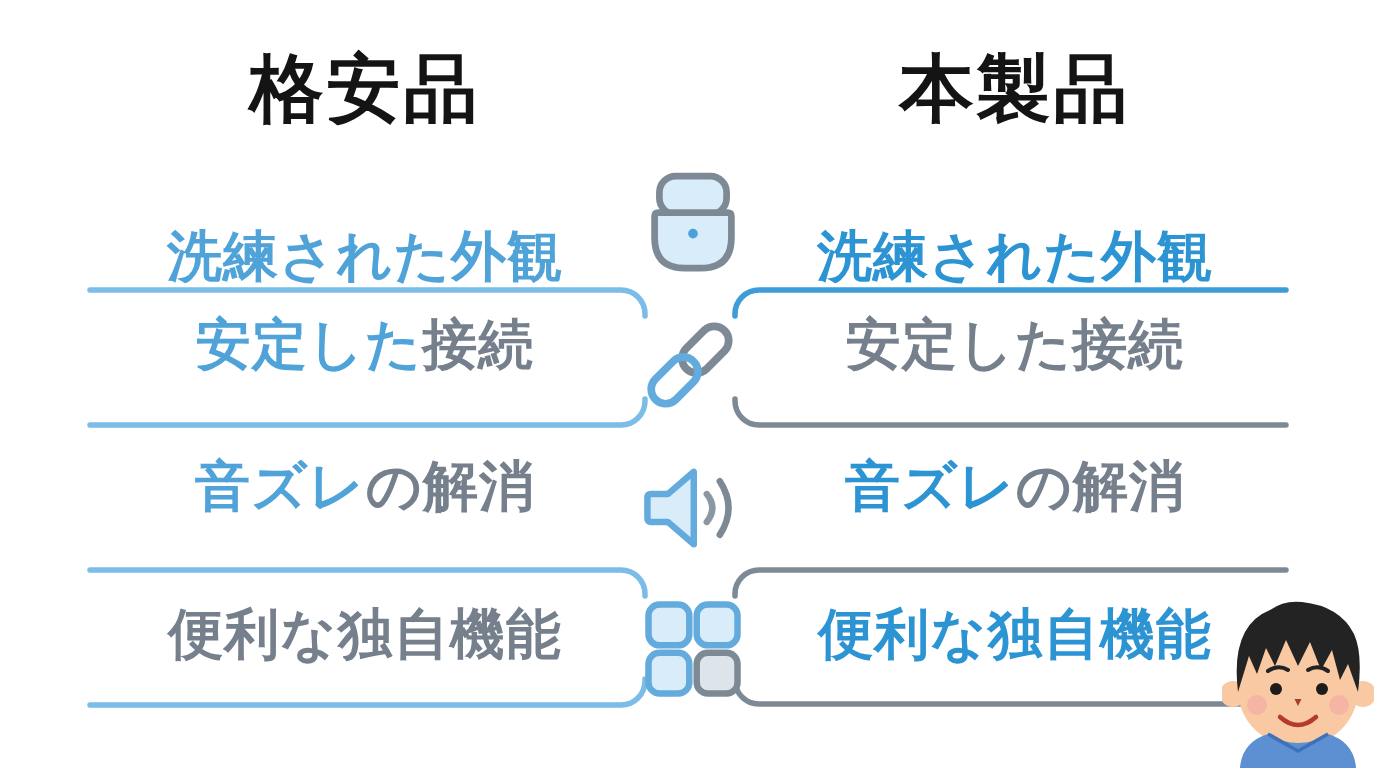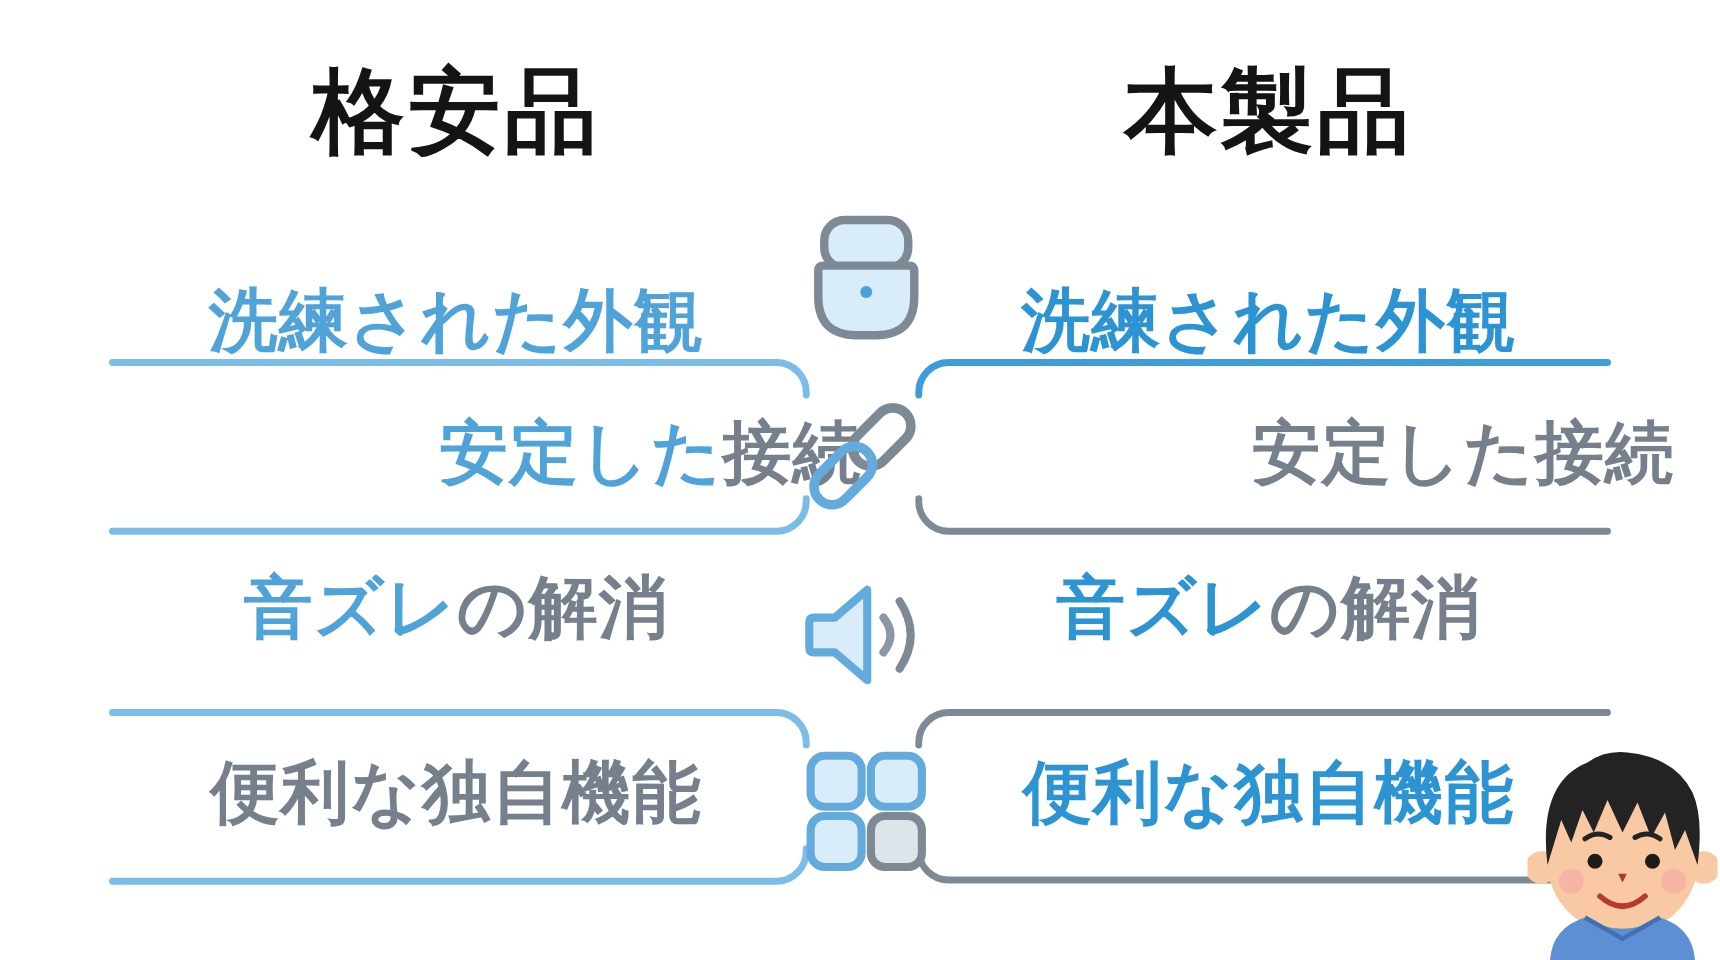--- a/index.html
+++ b/index.html
@@ -17,21 +17,21 @@
   .rowtext{
     position:absolute;width:650px;text-align:center;
     font-size:55px;font-weight:800;line-height:70px;letter-spacing:1px;
     white-space:nowrap;
   }
   .rowtext.side-left{left:40px;}
   .rowtext.side-right{left:690px;}
   .side-left  .seg-blue{color:var(--text_blue_left,#4fa3d9);}
   .side-right .seg-blue{color:var(--text_blue_right,#2d94d4);}
   .seg-gray{color:var(--text_gray,#75808c);}
-  .row1{top:188px;margin-top:34px;} .row2{top:328px;text-align:right;} .row3{top:452px;} .row4{top:600px;}
+  .row1{top:188px;margin-top:34px;} .row2{top:310px;} .row3{top:452px;} .row4{top:600px;}
 
   svg{display:block;}
   .brackets{position:absolute;left:0;top:0;pointer-events:none;}
   .brackets path{fill:none;stroke-width:5.5;stroke-linecap:round;}
   .bk-light{stroke:var(--bracket_blue_light,#7cbce8);}
   .bk-blue{stroke:var(--bracket_blue,#3e9cd8);}
   .bk-gray{stroke:var(--bracket_gray,#7d8a95);}
 
   .icon{position:absolute;}
   .ic-earbuds{left:645px;top:168px;}

